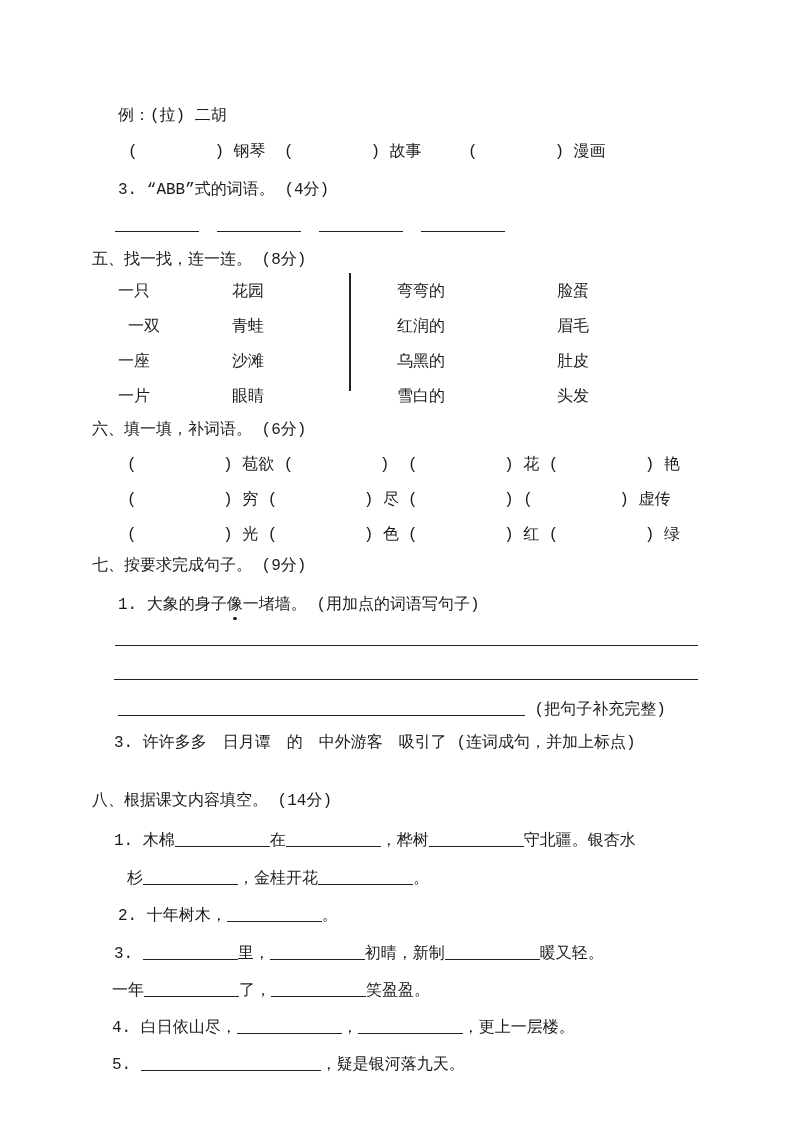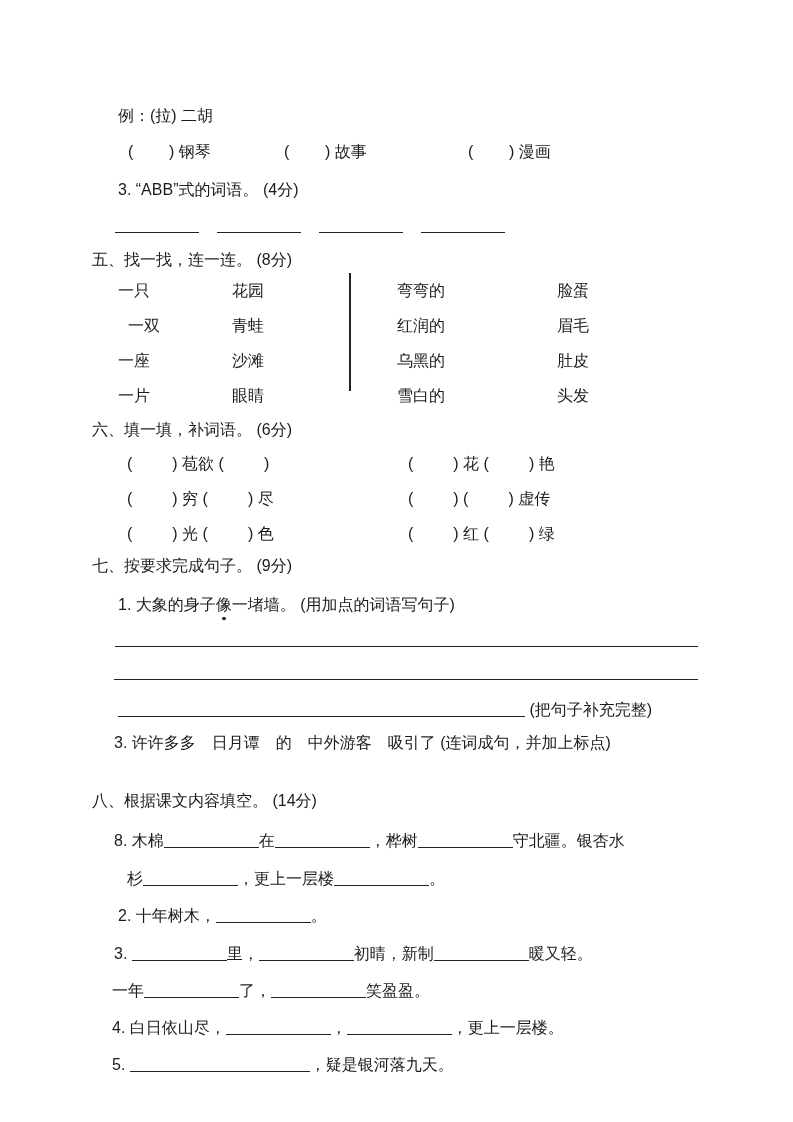--- a/index.html
+++ b/index.html
@@ -1,21 +1,21 @@
 <!DOCTYPE html>
 <html><head>
 <meta charset="utf-8">
 <style>
   html,body{margin:0;padding:0;background:#ffffff;}
   .page{
     position:relative;
     width:793px;height:1122px;
     background:#ffffff;
     color:#1b1b1b;
-    font-family:Liberation Sans, sans-serif;
+    font-family:Liberation Mono, monospace;
     font-size:16px;
     overflow:hidden;
   }
   .line{position:absolute;line-height:20px;white-space:pre;}
   .run{white-space:pre;}
   .blank{
     display:inline-block;height:13px;
     border-bottom:1.5px solid #222222;
     vertical-align:-2px;
   }
@@ -77,21 +77,21 @@
   <span class="cell" style="top:524px;left:408px">(         ) 红 (         ) 绿</span>
 
   <div class="line" style="top:556px;left:92px">七、按要求完成句子。 (9分)</div>
   <div class="line" style="top:595px;left:118px"><span class="run">1. 大象的身子</span><span class="dot-under">像</span><span class="run">一堵墙。 (用加点的词语写句子)</span></div>
   <div class="line" style="top:630px;left:115px"><span class="blank" style="width: 583px;"></span></div>
   <div class="line seg-flex" style="top:666px;left:114px;width:584px"><span class="blank blank-flex"></span></div>
   <div class="line" style="top:700px;left:118px"><span class="blank" style="width: 407px;"></span><span class="run"> (把句子补充完整)</span></div>
   <div class="line" style="top:733px;left:114px">3. 许许多多　日月谭　的　中外游客　吸引了 (连词成句，并加上标点)</div>
 
   <div class="line" style="top:791px;left:92px">八、根据课文内容填空。 (14分)</div>
-  <div class="line" style="top:831px;left:114px"><span class="run">8. 木棉</span><span class="blank" style="width: 95px;"></span><span class="run">在</span><span class="blank" style="width: 95px;"></span><span class="run">，桦树</span><span class="blank" style="width: 95px;"></span><span class="run">守北疆。银杏水</span></div>
-  <div class="line" style="top:869px;left:127px"><span class="run">杉</span><span class="blank" style="width: 95px;"></span><span class="run">，更上一层楼</span><span class="blank" style="width: 95px;"></span><span class="run">。</span></div>
+  <div class="line" style="top:831px;left:114px"><span class="run">1. 木棉</span><span class="blank" style="width: 95px;"></span><span class="run">在</span><span class="blank" style="width: 95px;"></span><span class="run">，桦树</span><span class="blank" style="width: 95px;"></span><span class="run">守北疆。银杏水</span></div>
+  <div class="line" style="top:869px;left:127px"><span class="run">杉</span><span class="blank" style="width: 95px;"></span><span class="run">，金桂开花</span><span class="blank" style="width: 95px;"></span><span class="run">。</span></div>
   <div class="line" style="top:906px;left:118px"><span class="run">2. 十年树木，</span><span class="blank" style="width: 95px;"></span><span class="run">。</span></div>
   <div class="line" style="top:944px;left:114px"><span class="run">3. </span><span class="blank" style="width: 95px;"></span><span class="run">里，</span><span class="blank" style="width: 95px;"></span><span class="run">初晴，新制</span><span class="blank" style="width: 95px;"></span><span class="run">暖又轻。</span></div>
   <div class="line" style="top:981px;left:112px"><span class="run">一年</span><span class="blank" style="width: 95px;"></span><span class="run">了，</span><span class="blank" style="width: 95px;"></span><span class="run">笑盈盈。</span></div>
   <div class="line" style="top:1018px;left:112px"><span class="run">4. 白日依山尽，</span><span class="blank" style="width: 105px;"></span><span class="run">，</span><span class="blank" style="width: 105px;"></span><span class="run">，更上一层楼。</span></div>
   <div class="line" style="top:1055px;left:112px"><span class="run">5. </span><span class="blank" style="width: 180px;"></span><span class="run">，疑是银河落九天。</span></div>
 
 </div>
 
 </body></html>

